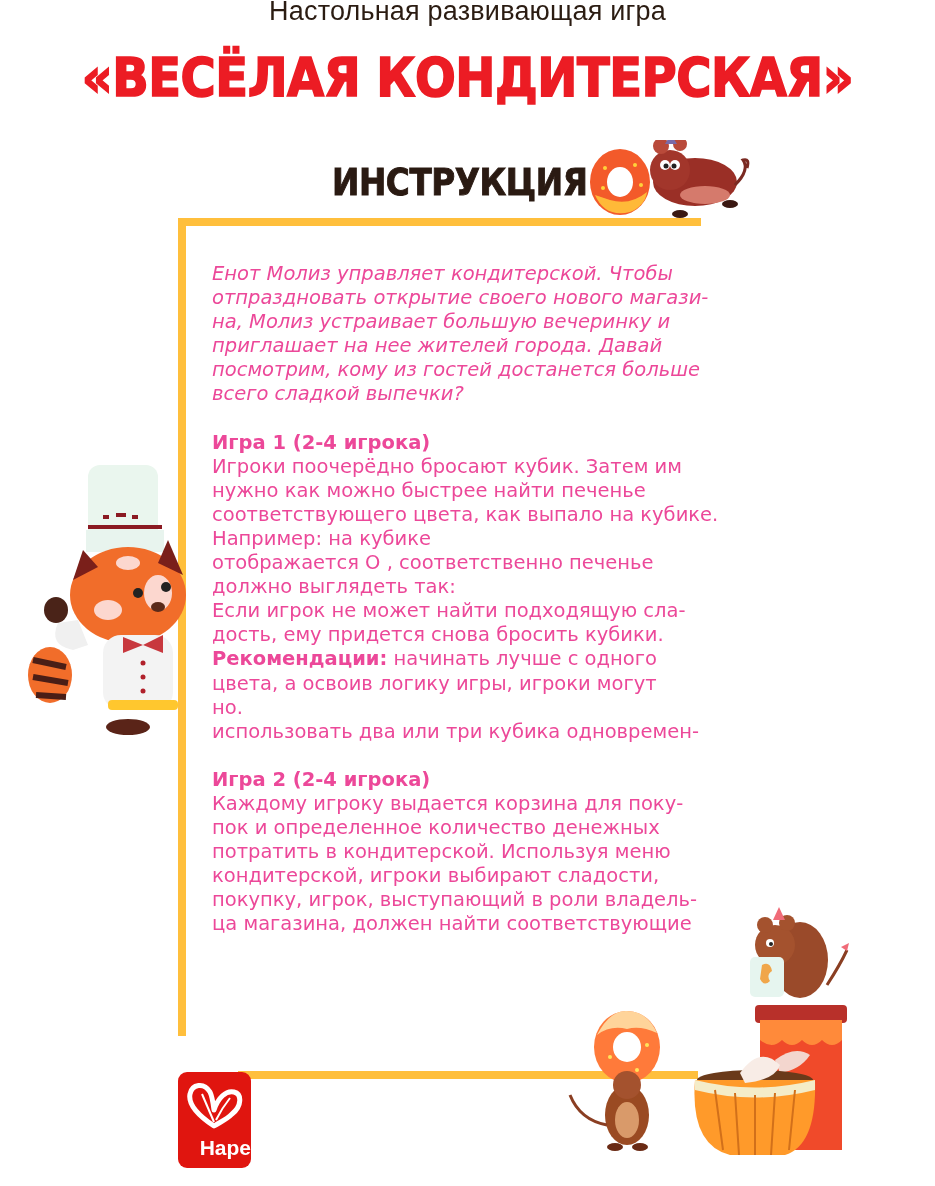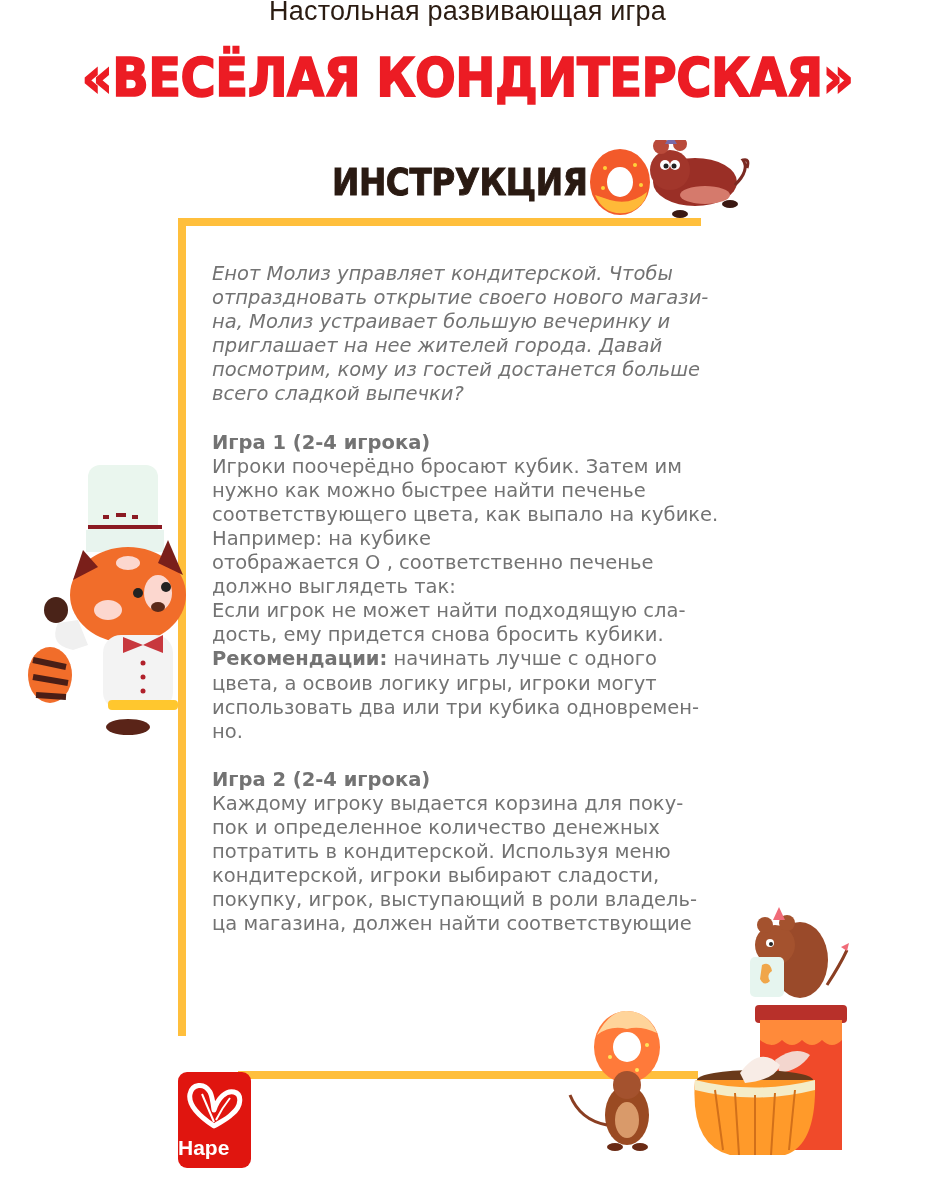--- a/index.html
+++ b/index.html
@@ -3,27 +3,27 @@
   <meta charset="utf-8">
   <style>
     html, body { margin:0; padding:0; background:#ffffff; }
     body { width:935px; height:1186px; position:relative; overflow:hidden; font-family:"DejaVu Sans", sans-serif; color:#1a1a1a; }
     .subtitle { position:absolute; left:0; width:935px; top:-4px; text-align:center; font-family:"Liberation Sans", sans-serif; font-size:27px; color:#2b1c12; letter-spacing:0.2px; }
     .main-title { position:absolute; left:0; width:935px; top:46px; text-align:center; font-family:"DejaVu Sans", sans-serif; font-weight:900; font-size:48px; color:#ec1c24; letter-spacing:-0.5px; transform:scaleY(1.12); transform-origin:top center; -webkit-text-stroke:1.5px #ec1c24; }
     .section-title { position:absolute; left:332px; top:160px; font-family:"DejaVu Sans", sans-serif; font-weight:900; font-size:38px; color:#2a1a12; transform:scaleX(0.86); transform-origin:left top; -webkit-text-stroke:1px #2a1a12; letter-spacing:-0.5px; }
     .frame-top { position:absolute; left:178px; top:218px; width:523px; height:8px; background:#ffbf3c; }
     .frame-left { position:absolute; left:178px; top:218px; width:8px; height:818px; background:#ffbf3c; }
     .frame-bottom { position:absolute; left:238px; top:1071px; width:460px; height:8px; background:#ffbf3c; }
-    .content { position:absolute; left:212px; top:262px; width:560px; font-size:19.5px; line-height:24.1px; color:#737373; }
+    .content { position:absolute; left:212px; top:262px; width:560px; font-size:19.5px; line-height:24.1px; color:#ec4899; }
     .intro { font-style:italic; font-family:"DejaVu Sans", sans-serif; }
     .gap { height:24px; }
     .heading { font-weight:bold; }
     .line { white-space:nowrap; }
     .logo { position:absolute; left:178px; top:1072px; width:73px; height:96px; background:#e0150f; border-radius:9px; }
-    .logo-text { position:absolute; left:0; width:73px; bottom:8px; text-align:left; color:#fff; font-family:"Liberation Sans", sans-serif; font-weight:bold; font-size:21px; }
+    .logo-text { position:absolute; left:0; width:73px; bottom:8px; text-align:right; color:#fff; font-family:"Liberation Sans", sans-serif; font-weight:bold; font-size:21px; }
     .illus { position:absolute; }
   </style>
 </head>
 <body>
 
 <div class="subtitle">Настольная развивающая игра</div>
 <div class="main-title">«ВЕСЁЛАЯ КОНДИТЕРСКАЯ»</div>
 
 <div class="section-title">ИНСТРУКЦИЯ</div>
 
@@ -98,22 +98,22 @@
     <div class="line">Игроки поочерёдно бросают кубик. Затем им</div>
     <div class="line">нужно как можно быстрее найти печенье</div>
     <div class="line">соответствующего цвета, как выпало на кубике.</div>
     <div class="line">Например: на кубике</div>
     <div class="line">отображается О , соответственно печенье</div>
     <div class="line">должно выглядеть так:</div>
     <div class="line">Если игрок не может найти подходящую сла-</div>
     <div class="line">дость, ему придется снова бросить кубики.</div>
     <div class="line"><b>Рекомендации:</b><span> начинать лучше с одного</span></div>
     <div class="line">цвета, а освоив логику игры, игроки могут</div>
+    <div class="line">но.</div>
     <div class="line">использовать два или три кубика одновремен-</div>
-    <div class="line">но.</div>
   </div>
   <div class="gap"></div>
   <div>
     <div class="line heading">Игра 2 (2-4 игрока)</div>
     <div class="line">Каждому игроку выдается корзина для поку-</div>
     <div class="line">пок и определенное количество денежных</div>
     <div class="line">потратить в кондитерской. Используя меню</div>
     <div class="line">кондитерской, игроки выбирают сладости,</div>
     <div class="line">покупку, игрок, выступающий в роли владель-</div>
     <div class="line">ца магазина, должен найти соответствующие</div>

